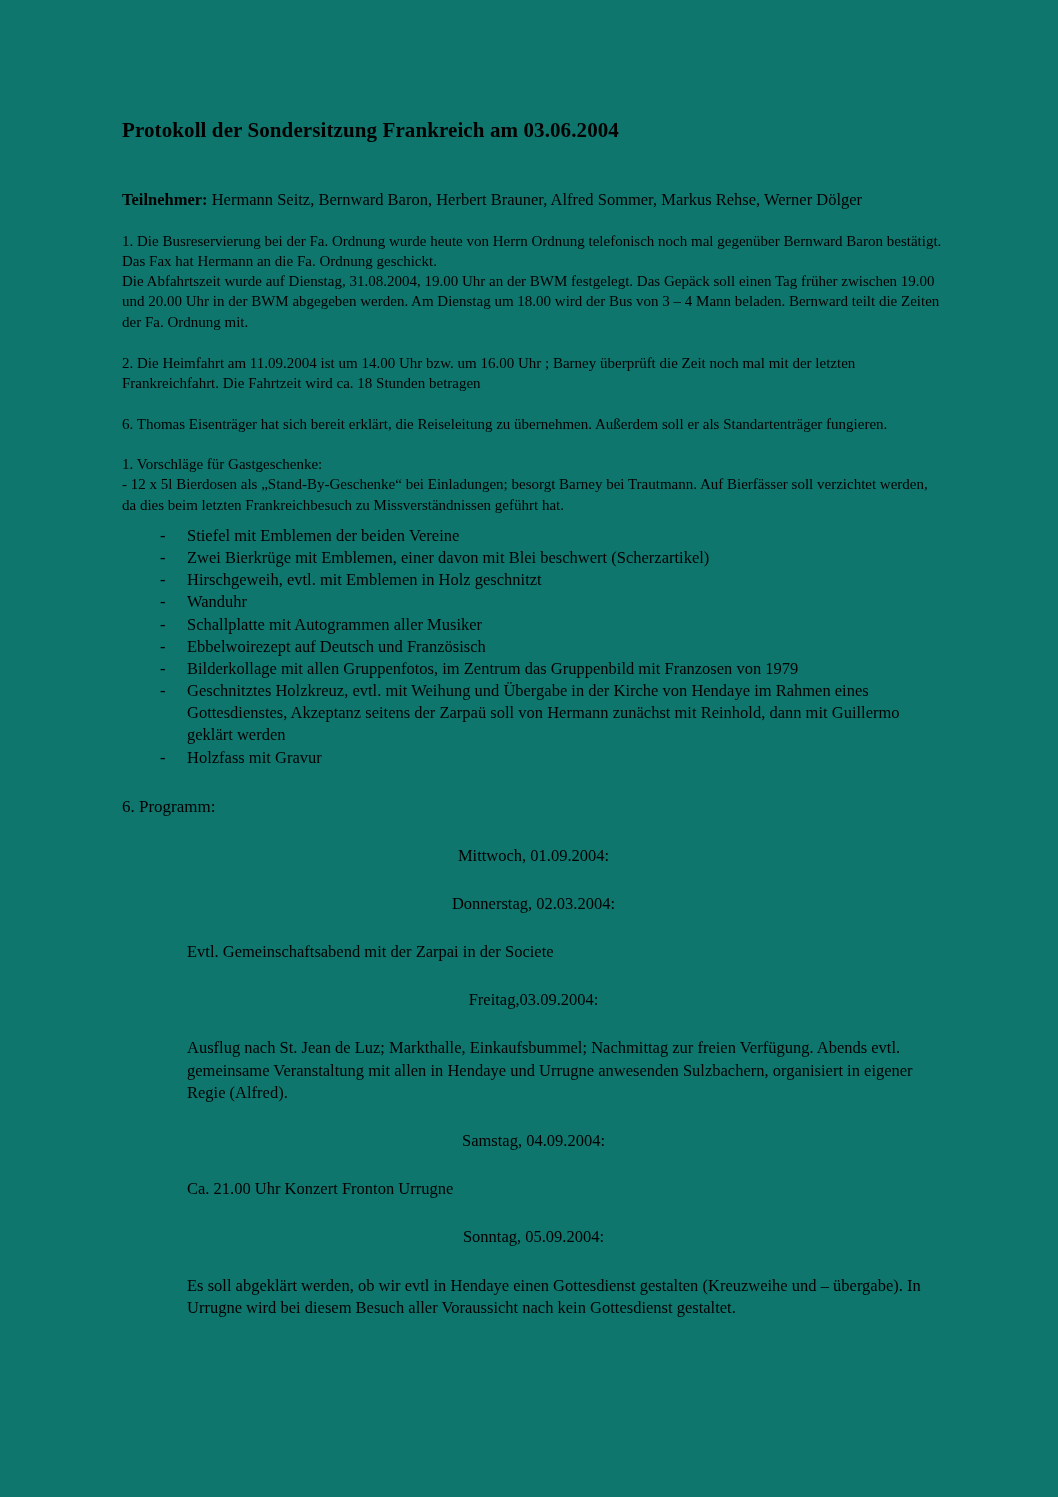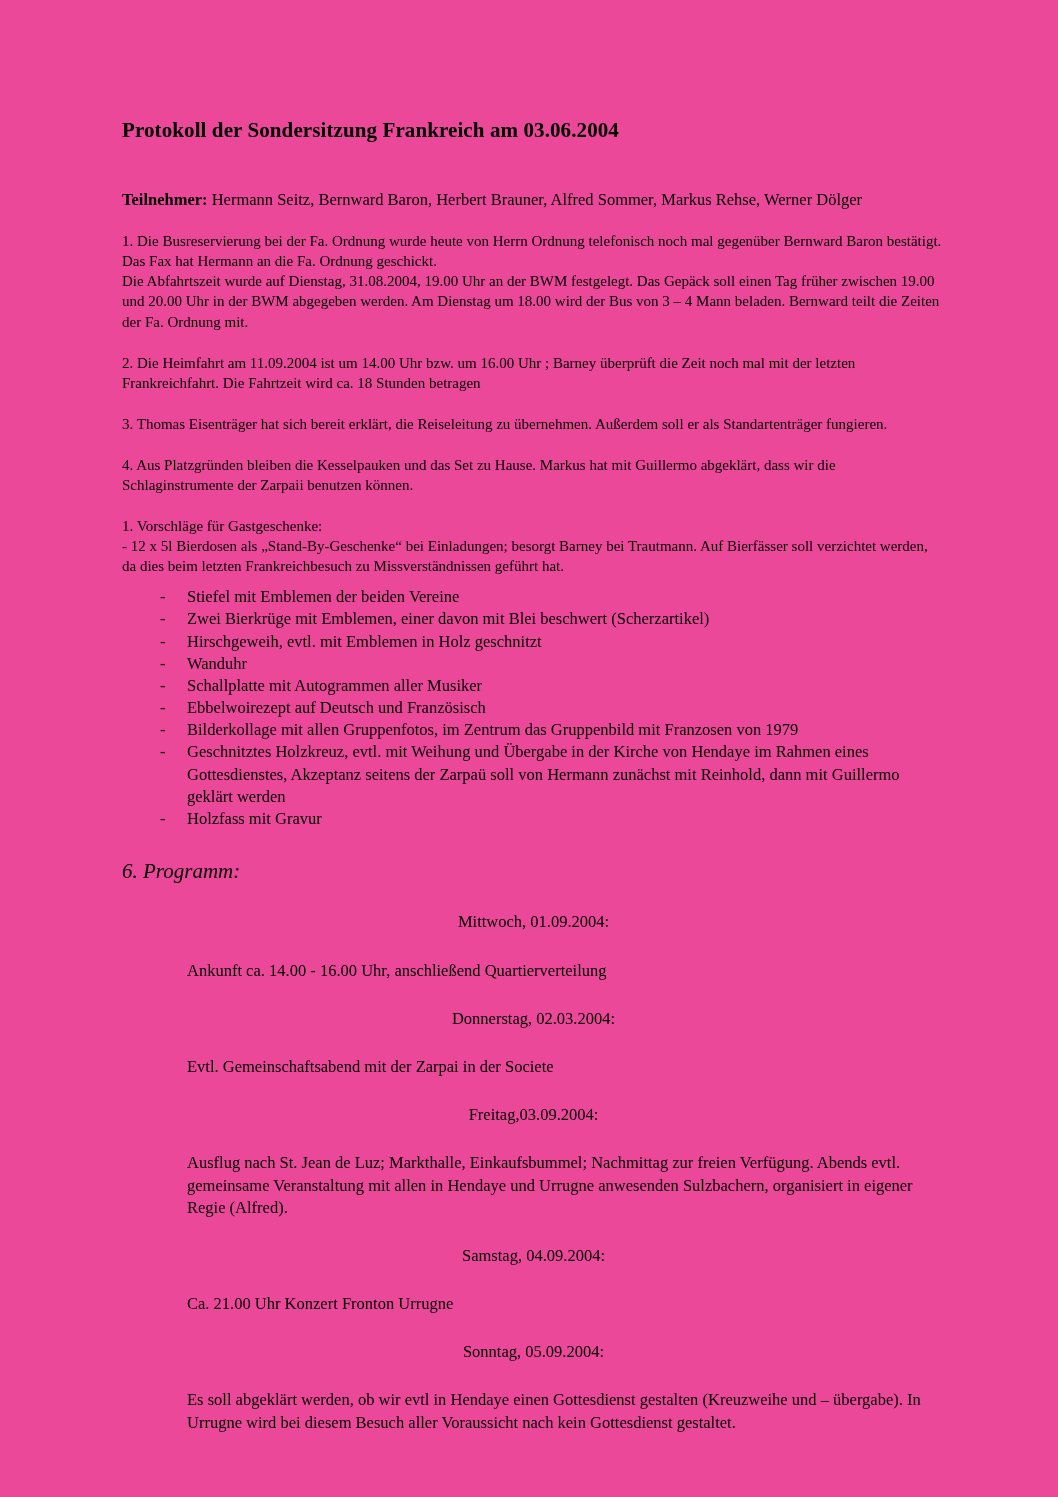--- a/index.html
+++ b/index.html
@@ -11,21 +11,21 @@
     width: 1058px;
     height: 1497px;
     font-family: "Liberation Serif", "DejaVu Serif", serif;
     color: #000000;
     overflow: hidden;
   }
   .page {
     position: relative;
     width: 1058px;
     height: 1497px;
-    background: #ec4899;
+    background: #0f766e;
     box-sizing: border-box;
     padding: 118px 113px 0 122px;
   }
   .doc-title {
     font-size: 21px;
     font-weight: bold;
     line-height: 1.18;
     margin: 0 0 0 0;
     letter-spacing: 0.1px;
   }
@@ -57,24 +57,23 @@
     line-height: 1.345;
     padding-left: 65px;
     margin: 0 0 0 0;
   }
   .bullet-list li .dash {
     position: absolute;
     left: 38px;
     top: 0;
   }
   .section-label {
-    font-size: 21px;
+    font-size: 17px;
     line-height: 1.345;
     margin: 27px 0 0 0;
-    font-style: italic;
   }
   .day-head {
     font-size: 16.5px;
     line-height: 1.345;
     margin: 26px 0 0 0;
     text-align: center;
   }
   .day-body {
     font-size: 16.5px;
     line-height: 1.345;
@@ -93,23 +92,22 @@
     <span class="lead">Teilnehmer:</span><span> Hermann Seitz, Bernward Baron, Herbert Brauner, Alfred Sommer, Markus Rehse, Werner Dölger</span>
   </p>
 
   <p class="para">
     <span>1. Die Busreservierung bei der Fa. Ordnung wurde heute von Herrn Ordnung telefonisch noch mal gegenüber Bernward Baron bestätigt. Das Fax hat Hermann an die Fa. Ordnung geschickt.</span><br>
     <span>Die Abfahrtszeit wurde auf Dienstag, 31.08.2004, 19.00 Uhr an der BWM festgelegt. Das Gepäck soll einen Tag früher zwischen 19.00 und 20.00 Uhr in der BWM abgegeben werden. Am Dienstag um 18.00 wird der Bus von 3 – 4 Mann beladen. Bernward teilt die Zeiten der Fa. Ordnung mit.</span>
   </p>
 
   <p class="para">2. Die Heimfahrt am 11.09.2004 ist um 14.00 Uhr bzw. um 16.00 Uhr ; Barney überprüft die Zeit noch mal mit der letzten Frankreichfahrt. Die Fahrtzeit wird ca. 18 Stunden betragen</p>
 
-  <p class="para">3. Thomas Eisenträger hat sich bereit erklärt, die Reiseleitung zu übernehmen. Außerdem soll er als Standartenträger fungieren.</p>
+  <p class="para">6. Thomas Eisenträger hat sich bereit erklärt, die Reiseleitung zu übernehmen. Außerdem soll er als Standartenträger fungieren.</p>
 
-  <p class="para">4. Aus Platzgründen bleiben die Kesselpauken und das Set zu Hause. Markus hat mit Guillermo abgeklärt, dass wir die Schlaginstrumente der Zarpaii benutzen können.</p>
 
   <p class="para tight">
     <span>1. Vorschläge für Gastgeschenke:</span><br>
     <span>- 12 x 5l Bierdosen als „Stand-By-Geschenke“ bei Einladungen; besorgt Barney bei Trautmann. Auf Bierfässer soll verzichtet werden, da dies beim letzten Frankreichbesuch zu Missverständnissen geführt hat.</span>
   </p>
 
   <ul class="bullet-list">
     <li><span class="dash">-</span><span>Stiefel mit Emblemen der beiden Vereine</span></li>
     <li><span class="dash">-</span><span>Zwei Bierkrüge mit Emblemen, einer davon mit Blei beschwert (Scherzartikel)</span></li>
     <li><span class="dash">-</span><span>Hirschgeweih, evtl. mit Emblemen in Holz geschnitzt</span></li>
@@ -117,21 +115,20 @@
     <li><span class="dash">-</span><span>Schallplatte mit Autogrammen aller Musiker</span></li>
     <li><span class="dash">-</span><span>Ebbelwoirezept auf Deutsch und Französisch</span></li>
     <li><span class="dash">-</span><span>Bilderkollage mit allen Gruppenfotos, im Zentrum das Gruppenbild mit Franzosen von 1979</span></li>
     <li><span class="dash">-</span><span>Geschnitztes Holzkreuz, evtl. mit Weihung und Übergabe in der Kirche von Hendaye im Rahmen eines Gottesdienstes, Akzeptanz seitens der Zarpaü soll von Hermann zunächst mit Reinhold, dann mit Guillermo geklärt werden</span></li>
     <li><span class="dash">-</span><span>Holzfass mit Gravur</span></li>
   </ul>
 
   <p class="section-label">6. Programm:</p>
 
   <p class="day-head">Mittwoch, 01.09.2004:</p>
-  <p class="day-body">Ankunft ca. 14.00  - 16.00 Uhr, anschließend Quartierverteilung</p>
 
   <p class="day-head">Donnerstag, 02.03.2004:</p>
   <p class="day-body">Evtl. Gemeinschaftsabend mit der Zarpai in der Societe</p>
 
   <p class="day-head">Freitag,03.09.2004:</p>
   <p class="day-body">Ausflug nach St. Jean de Luz; Markthalle, Einkaufsbummel; Nachmittag zur freien Verfügung. Abends evtl. gemeinsame Veranstaltung mit allen in Hendaye und Urrugne anwesenden Sulzbachern, organisiert in eigener Regie (Alfred).</p>
 
   <p class="day-head">Samstag, 04.09.2004:</p>
   <p class="day-body">Ca. 21.00 Uhr Konzert Fronton Urrugne</p>
 

